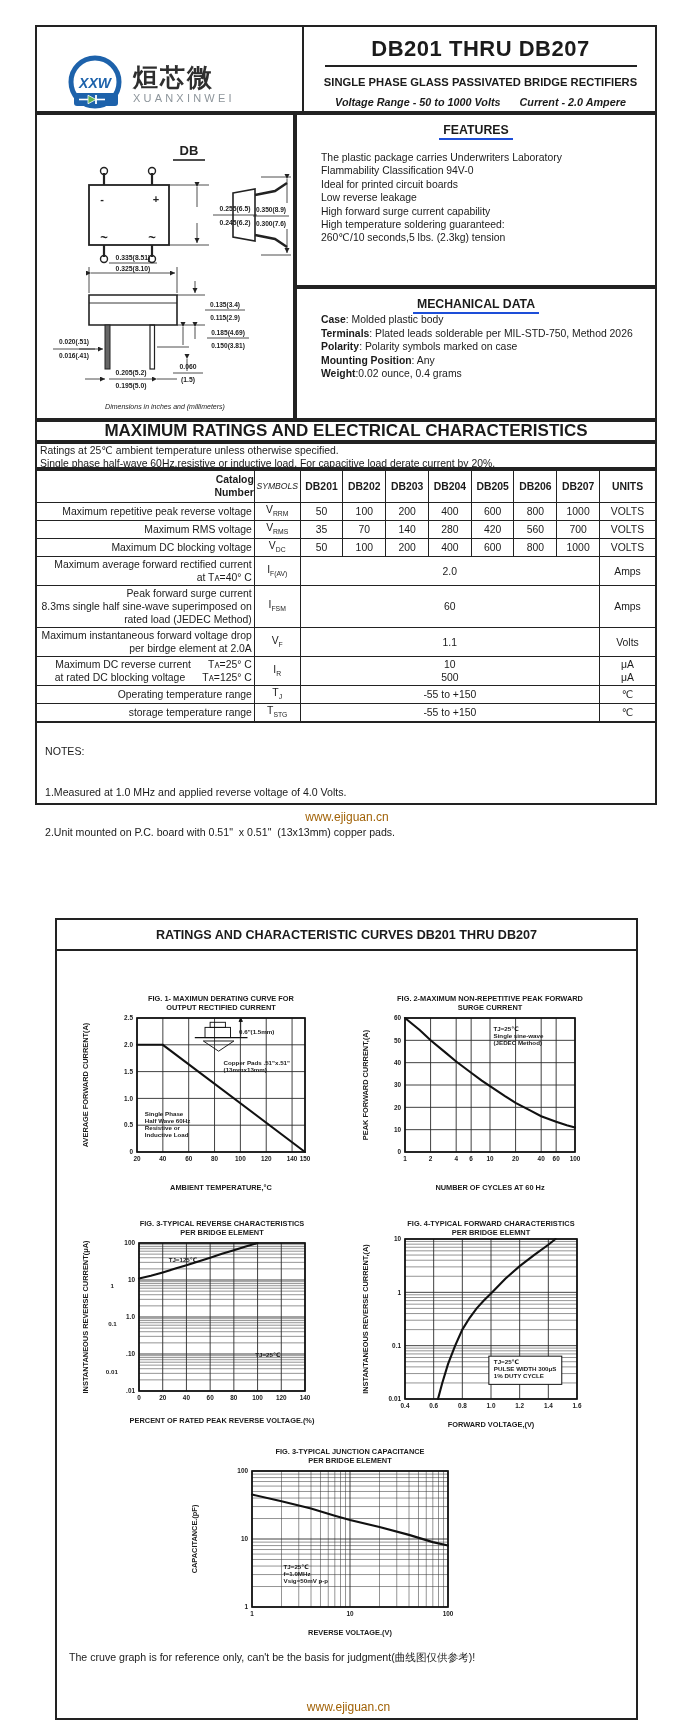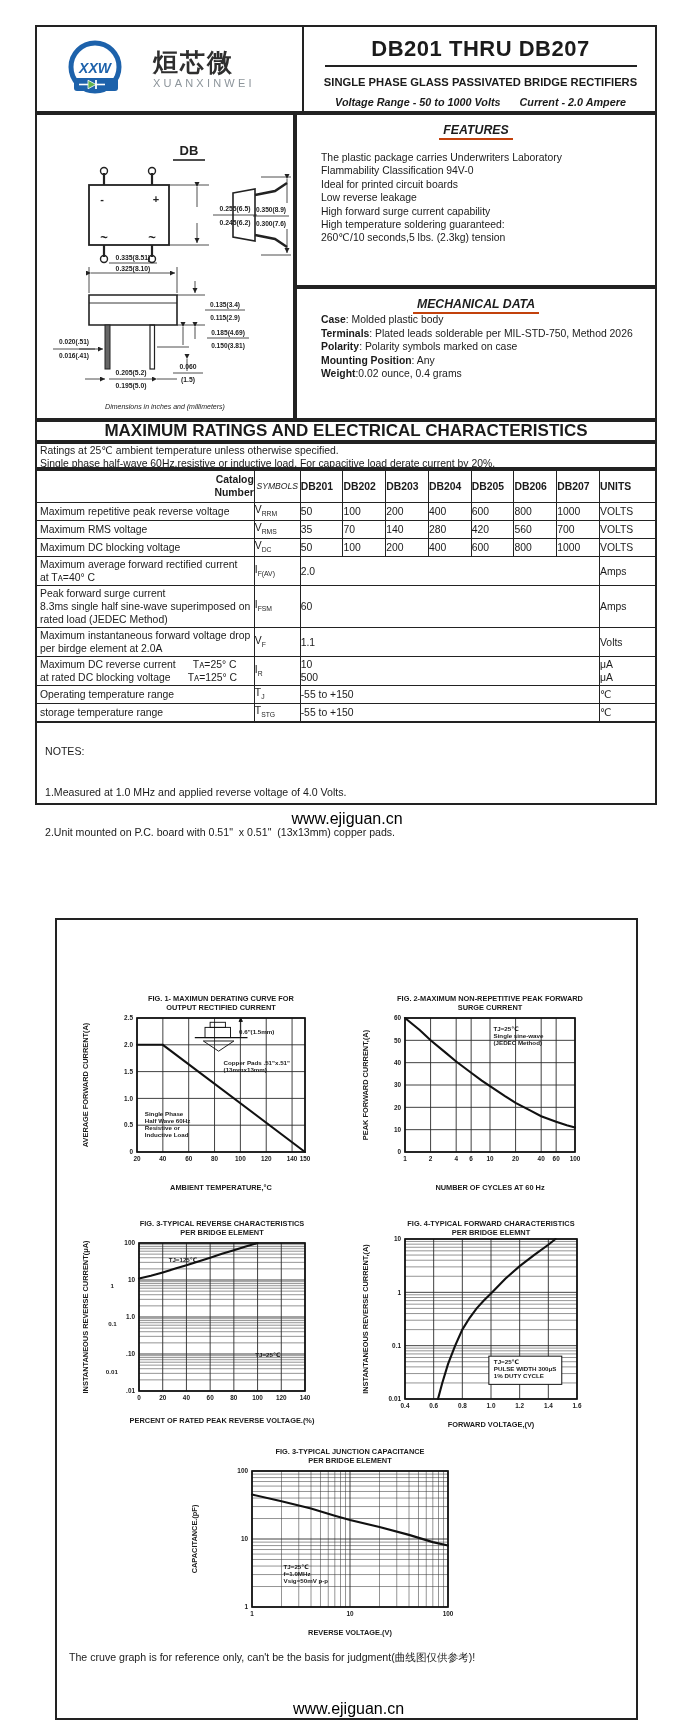--- a/index.html
+++ b/index.html
@@ -13,57 +13,57 @@
   
   .doc-title{font-size:22px;font-weight:bold;letter-spacing:.5px;}
   .title-rule{height:0;border-bottom:2.5px solid #222;width:312px;margin:3px auto 0 auto;}
   .doc-sub{font-size:11.2px;font-weight:bold;margin-top:9px;}
   .range-line{font-size:10.8px;font-style:italic;font-weight:bold;margin-top:8px;}
   .range-line span{margin:0 8px;}
   .brand-cn{font-size:25px;font-weight:bold;color:#2e2e2e;letter-spacing:2px;line-height:26px;}
   .brand-en{font-size:11px;color:#8d959b;letter-spacing:3.2px;margin-top:2px;}
   
   .sec-title{font-size:12.3px;font-weight:bold;text-align:center;margin-top:8px;}
-  .sec-title span{border-bottom:2px solid #c2410c;padding:0 4px 1px 4px;font-style:italic;}
+  .sec-title span{border-bottom:2px solid #1d4ed8;padding:0 4px 1px 4px;}
   .body-lines{font-size:10.4px;line-height:13.4px;margin:14px 8px 0 24px;}
   .mech-lines{font-size:10.4px;line-height:13.6px;margin:2px 10px 0 24px;}
   .mech-lines b{font-weight:bold;}
   
   .ratings-band{font-size:17px;font-weight:bold;display:flex;align-items:center;justify-content:center;}
   .conditions{font-size:10.4px;line-height:12.5px;padding:1px 1px 0 3px;}
   table.ratings{border-collapse:collapse;width:622px;table-layout:fixed;}
   table.ratings td,table.ratings th{
     border:1px solid #222;font-size:10.4px;font-weight:normal;
     padding:0;vertical-align:middle;line-height:13px;overflow:hidden;
   }
-  table.ratings .desc{text-align:left;padding:1px 2px 1px 3px;white-space:pre-wrap;}
-  table.ratings .cv{text-align:left;}
+  table.ratings .desc{text-align:right;padding:1px 2px 1px 3px;white-space:pre-wrap;}
+  table.ratings .cv{text-align:center;}
   table.ratings .hd{font-weight:bold;}
   table.ratings .sym-hd{font-style:italic;font-size:8.6px;text-align:center;}
   table.ratings sub{font-size:6.8px;}
   table.ratings .hrow td{height:27px;}
   .cat-hd{display:flex;align-items:flex-end;padding:2px 0 3px 3px;font-weight:bold;flex-direction:column;}
   .cat-hd .n2{margin-left:46px;}
   .notes{font-size:10.6px;line-height:13.5px;padding:6px 0 0 8px;white-space:pre-wrap;}
-  .site{font-size:16px;color:#000000;}
+  .site{font-size:12px;color:#a16207;}
   
   .curves-titlebar{position:absolute;left:0;top:0;right:0;height:29px;border-bottom:2px solid #222;
     display:flex;align-items:center;justify-content:center;font-size:12.6px;font-weight:bold;}
   .fig{position:absolute;}
   .disclaimer{font-size:10.6px;}
 </style>
 </head>
 <body>
 
 <div class="box" style="left:35px;top:25px;width:622px;height:780px;"></div>
 
 <div class="box" style="left:35px;top:25px;width:622px;height:88px;">
   <div class="abs" style="left:265px;top:0;bottom:0;border-left:2px solid #222;"></div>
 
-  <div class="abs" style="left:26px;top:9px;width:230px;height:66px;display:flex;align-items:center;gap:20px;">
+  <div class="abs" style="left:26px;top:24px;width:230px;height:66px;display:flex;align-items:center;">
     <svg width="64" height="64" viewBox="0 0 64 64">
       <circle cx="32" cy="30" r="24" fill="#fff" stroke="#1d62ab" stroke-width="5"></circle>
       <text x="32" y="36" text-anchor="middle" font-size="14" font-weight="bold" font-style="italic" fill="#1d62ab">XXW</text>
       <rect x="11" y="41" width="44" height="13" rx="3" fill="#1d62ab"></rect>
       <line x1="16" y1="47.5" x2="25" y2="47.5" stroke="#fff" stroke-width="1.6"></line>
       <polygon points="25,43.2 25,51.8 33,47.5" fill="#5fb34d" stroke="#fff" stroke-width="0.8"></polygon>
       <line x1="33" y1="43" x2="33" y2="52" stroke="#fff" stroke-width="1.8"></line>
       <line x1="33" y1="47.5" x2="42" y2="47.5" stroke="#fff" stroke-width="1.6"></line>
     </svg>
     <div style="margin-left:6px;">
@@ -358,20 +358,23 @@
 
 <div class="abs notes" style="left:37px;top:712px;width:615px;">
   <div>NOTES:</div>
   <div>1.Measured at 1.0 MHz and applied reverse voltage of 4.0 Volts.</div>
   <div>2.Unit mounted on P.C. board with 0.51"  x 0.51"  (13x13mm) copper pads.</div>
 </div>
 
 <div class="abs center site" style="left:0;top:810px;width:694px;">www.ejiguan.cn</div>
 
 <div class="box" style="left:55px;top:918px;width:583px;height:802px;">
+  <div class="curves-titlebar">
+    <span>RATINGS AND CHARACTERISTIC CURVES DB201 THRU DB207</span>
+  </div>
 
   <div class="fig" id="fig1" style="left:18px;top:70px;"><svg width="252" height="204" viewBox="0 0 252 204">
         <defs>
           <marker id="fig1ah"></marker>
         </defs>
         <line x1="62" y1="28" x2="62" y2="162" stroke="#2c2c2c" stroke-width="0.9"></line>
         <text x="62" y="171" text-anchor="middle" font-size="6.4" font-weight="bold" fill="#1b1b1b">20</text>
         <line x1="87.84615384615384" y1="28" x2="87.84615384615384" y2="162" stroke="#2c2c2c" stroke-width="0.9"></line>
         <text x="87.84615384615384" y="171" text-anchor="middle" font-size="6.4" font-weight="bold" fill="#1b1b1b">40</text>
         <line x1="113.6923076923077" y1="28" x2="113.6923076923077" y2="162" stroke="#2c2c2c" stroke-width="0.9"></line>

